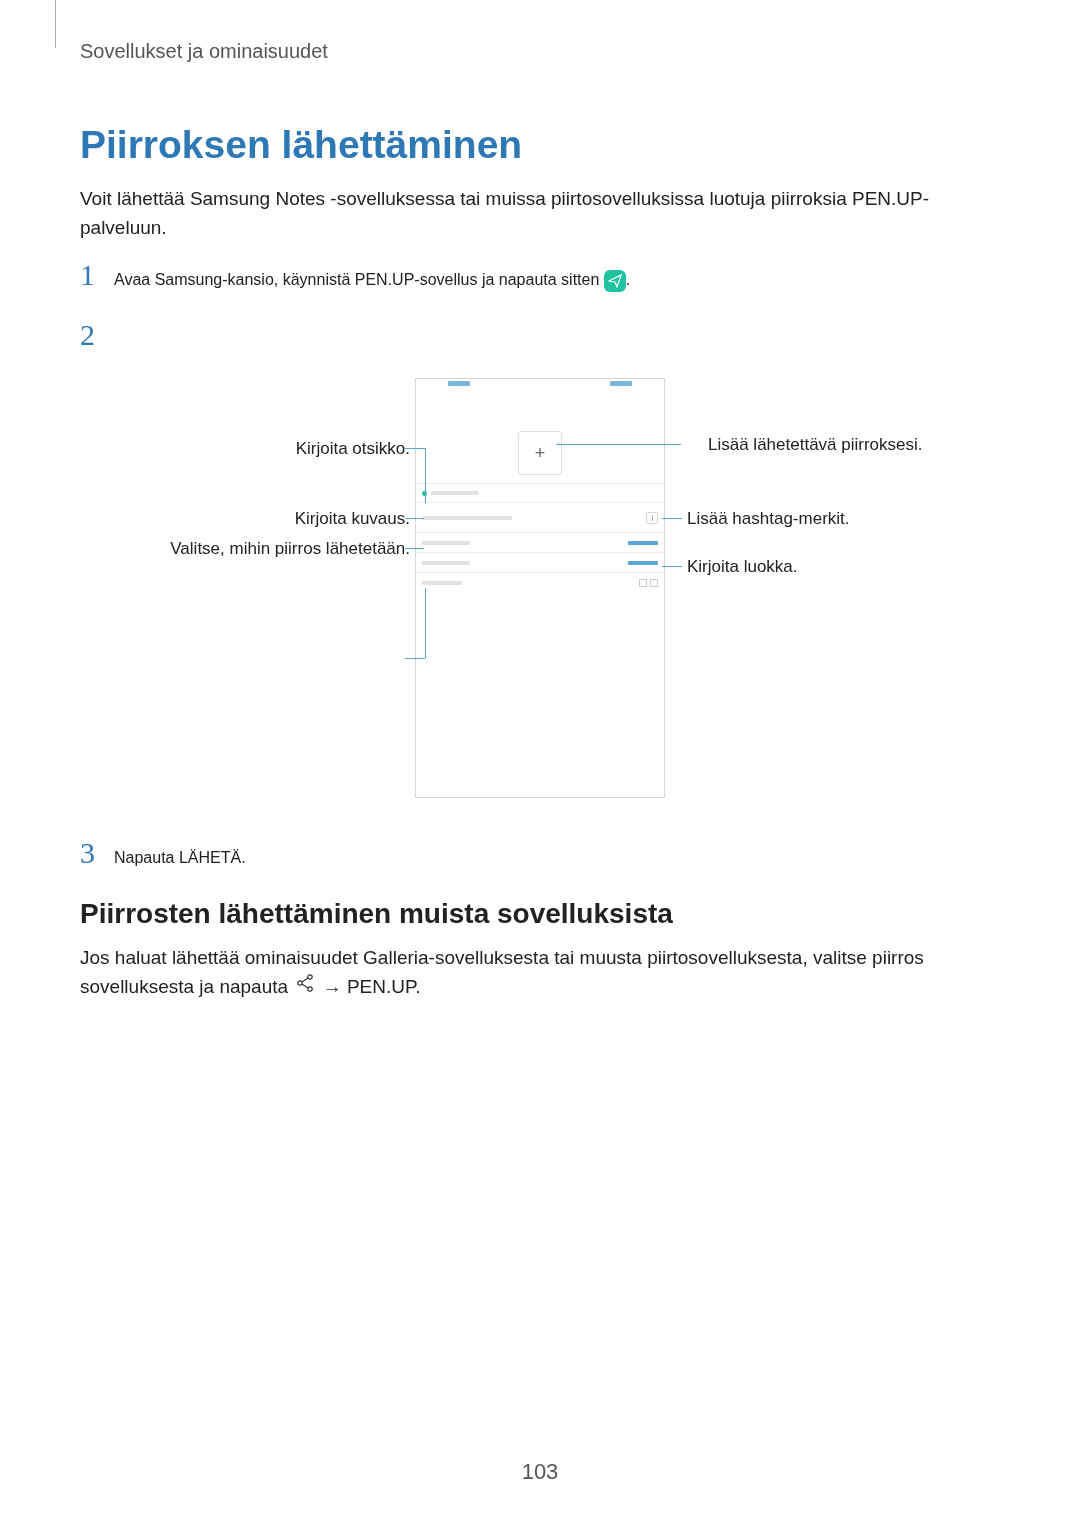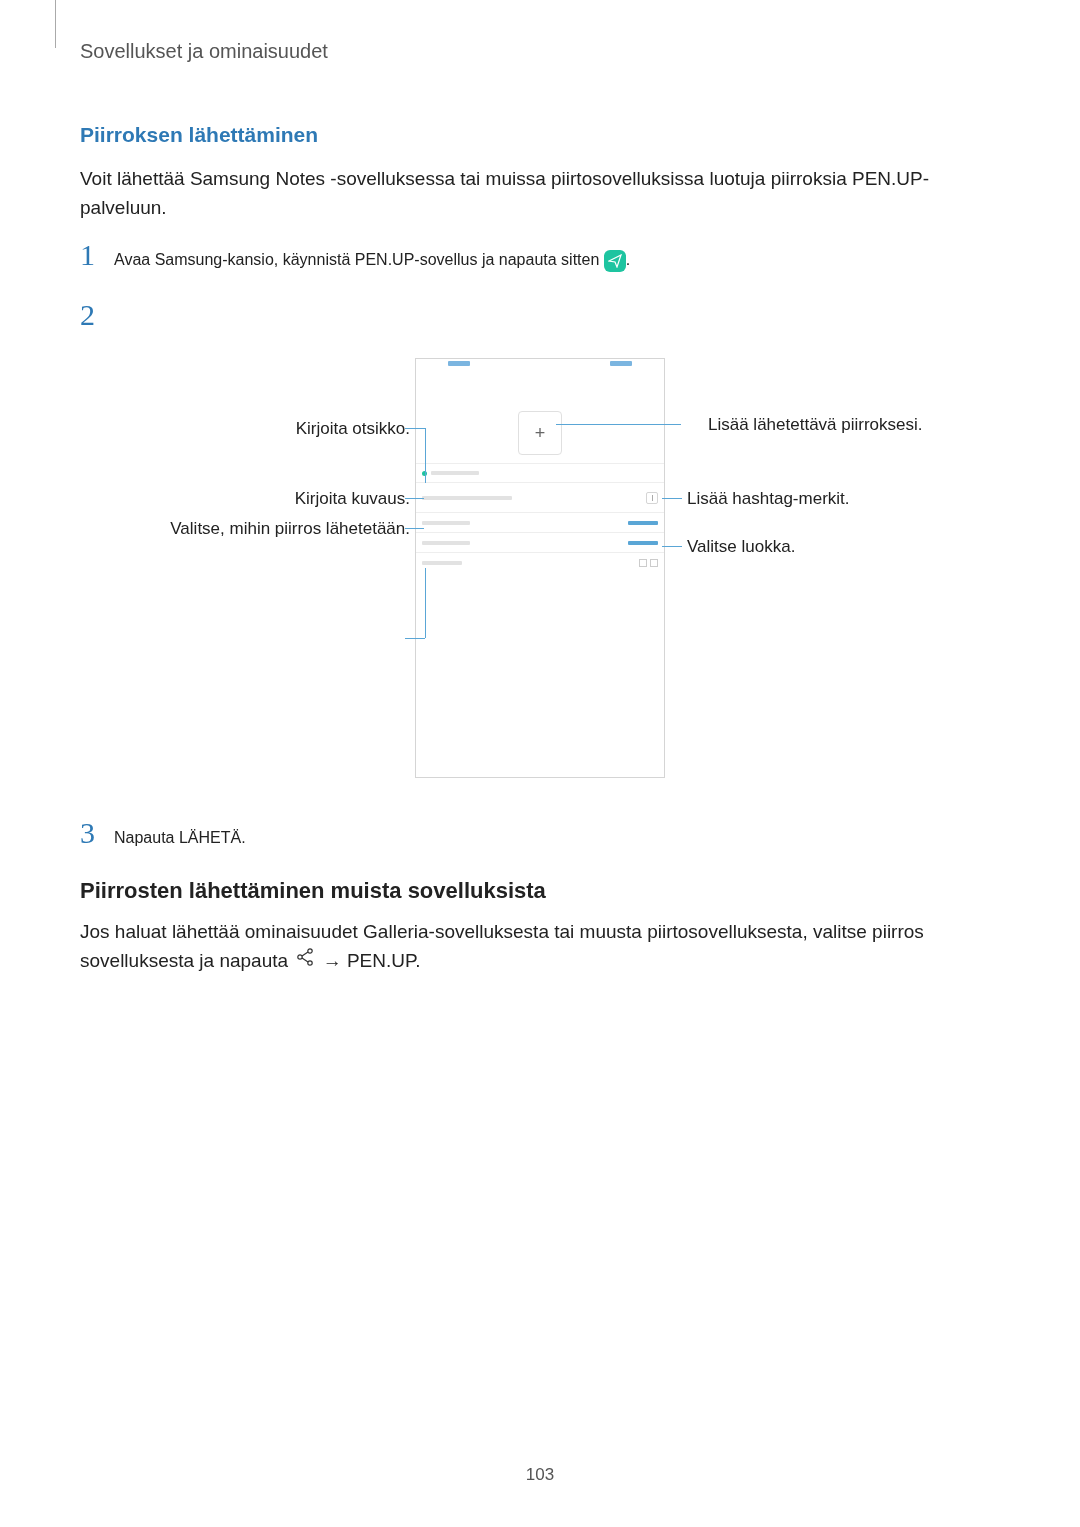--- a/index.html
+++ b/index.html
@@ -23,21 +23,21 @@
     background: #aaa;
   }
   .chapter-title {
     font-size: 20px;
     color: #555;
     margin-top: 40px;
     margin-bottom: 60px;
     font-weight: 400;
   }
   .section-title {
-    font-size: 21px;
+    font-size: 39px;
     color: #2e79b5;
     font-weight: 700;
     margin-bottom: 18px;
   }
   .body-text {
     font-size: 19px;
     color: #222;
     line-height: 1.5;
     margin-bottom: 18px;
   }
@@ -188,32 +188,32 @@
     position: absolute;
     background: #5aa6d6;
     height: 1px;
   }
   .callout-vline {
     position: absolute;
     background: #5aa6d6;
     width: 1px;
   }
   .subheading {
-    font-size: 22px;
+    font-size: 28px;
     font-weight: 700;
     color: #222;
     margin-top: 20px;
     margin-bottom: 14px;
   }
   .page-num {
     position: absolute;
     bottom: 42px;
     left: 50%;
     transform: translateX(-50%);
-    font-size: 17px;
+    font-size: 22px;
     color: #555;
   }
   strong.ui { font-weight: 400; }
 </style>
 </head>
 <body>
 
 <div class="sidebar-line"></div>
 
 <div class="page">
@@ -290,21 +290,21 @@
 
     <div class="callout-line" style="left:325px; top:280px; width:20px;"></div>
     <div class="callout-vline" style="left:345px; top:210px; height:70px;"></div>
 
     <div class="callout-label" style="left:628px; top:56px;">Lisää lähetettävä piirroksesi.</div>
     <div class="callout-line" style="left:476px; top:66px; width:125px;"></div>
 
     <div class="callout-label" style="left:607px; top:130px;">Lisää hashtag-merkit.</div>
     <div class="callout-line" style="left:582px; top:140px; width:20px;"></div>
 
-    <div class="callout-label" style="left:607px; top:178px;">Valitse luokka.</div>
+    <div class="callout-label" style="left:607px; top:178px;">Kirjoita luokka.</div>
     <div class="callout-line" style="left:582px; top:188px; width:20px;"></div>
   </div>
 
   <ol class="step-list">
     <li class="step-item">
       <span class="step-num">3</span>
       <span class="step-content">
         <span>Napauta </span><strong class="ui">LÄHETÄ</strong><span>.</span>
       </span>
     </li>

